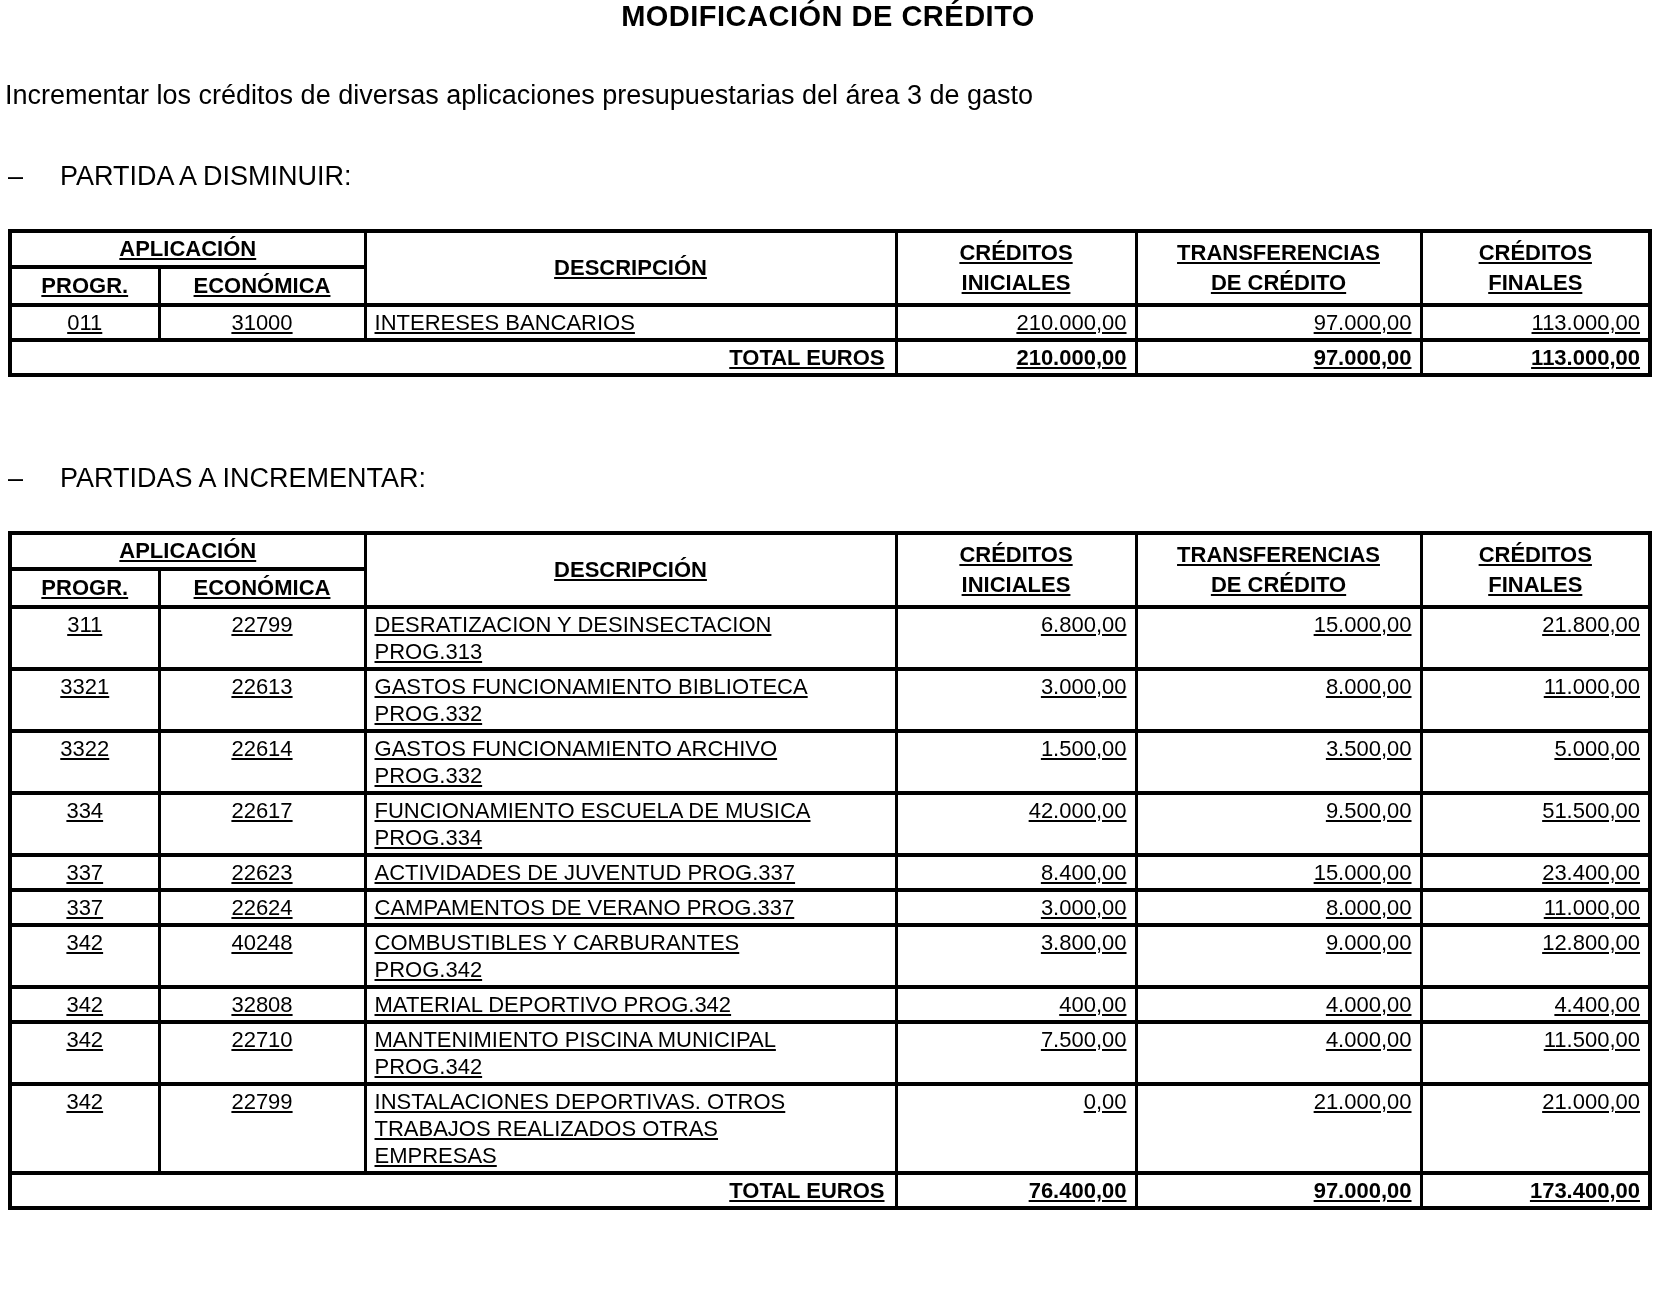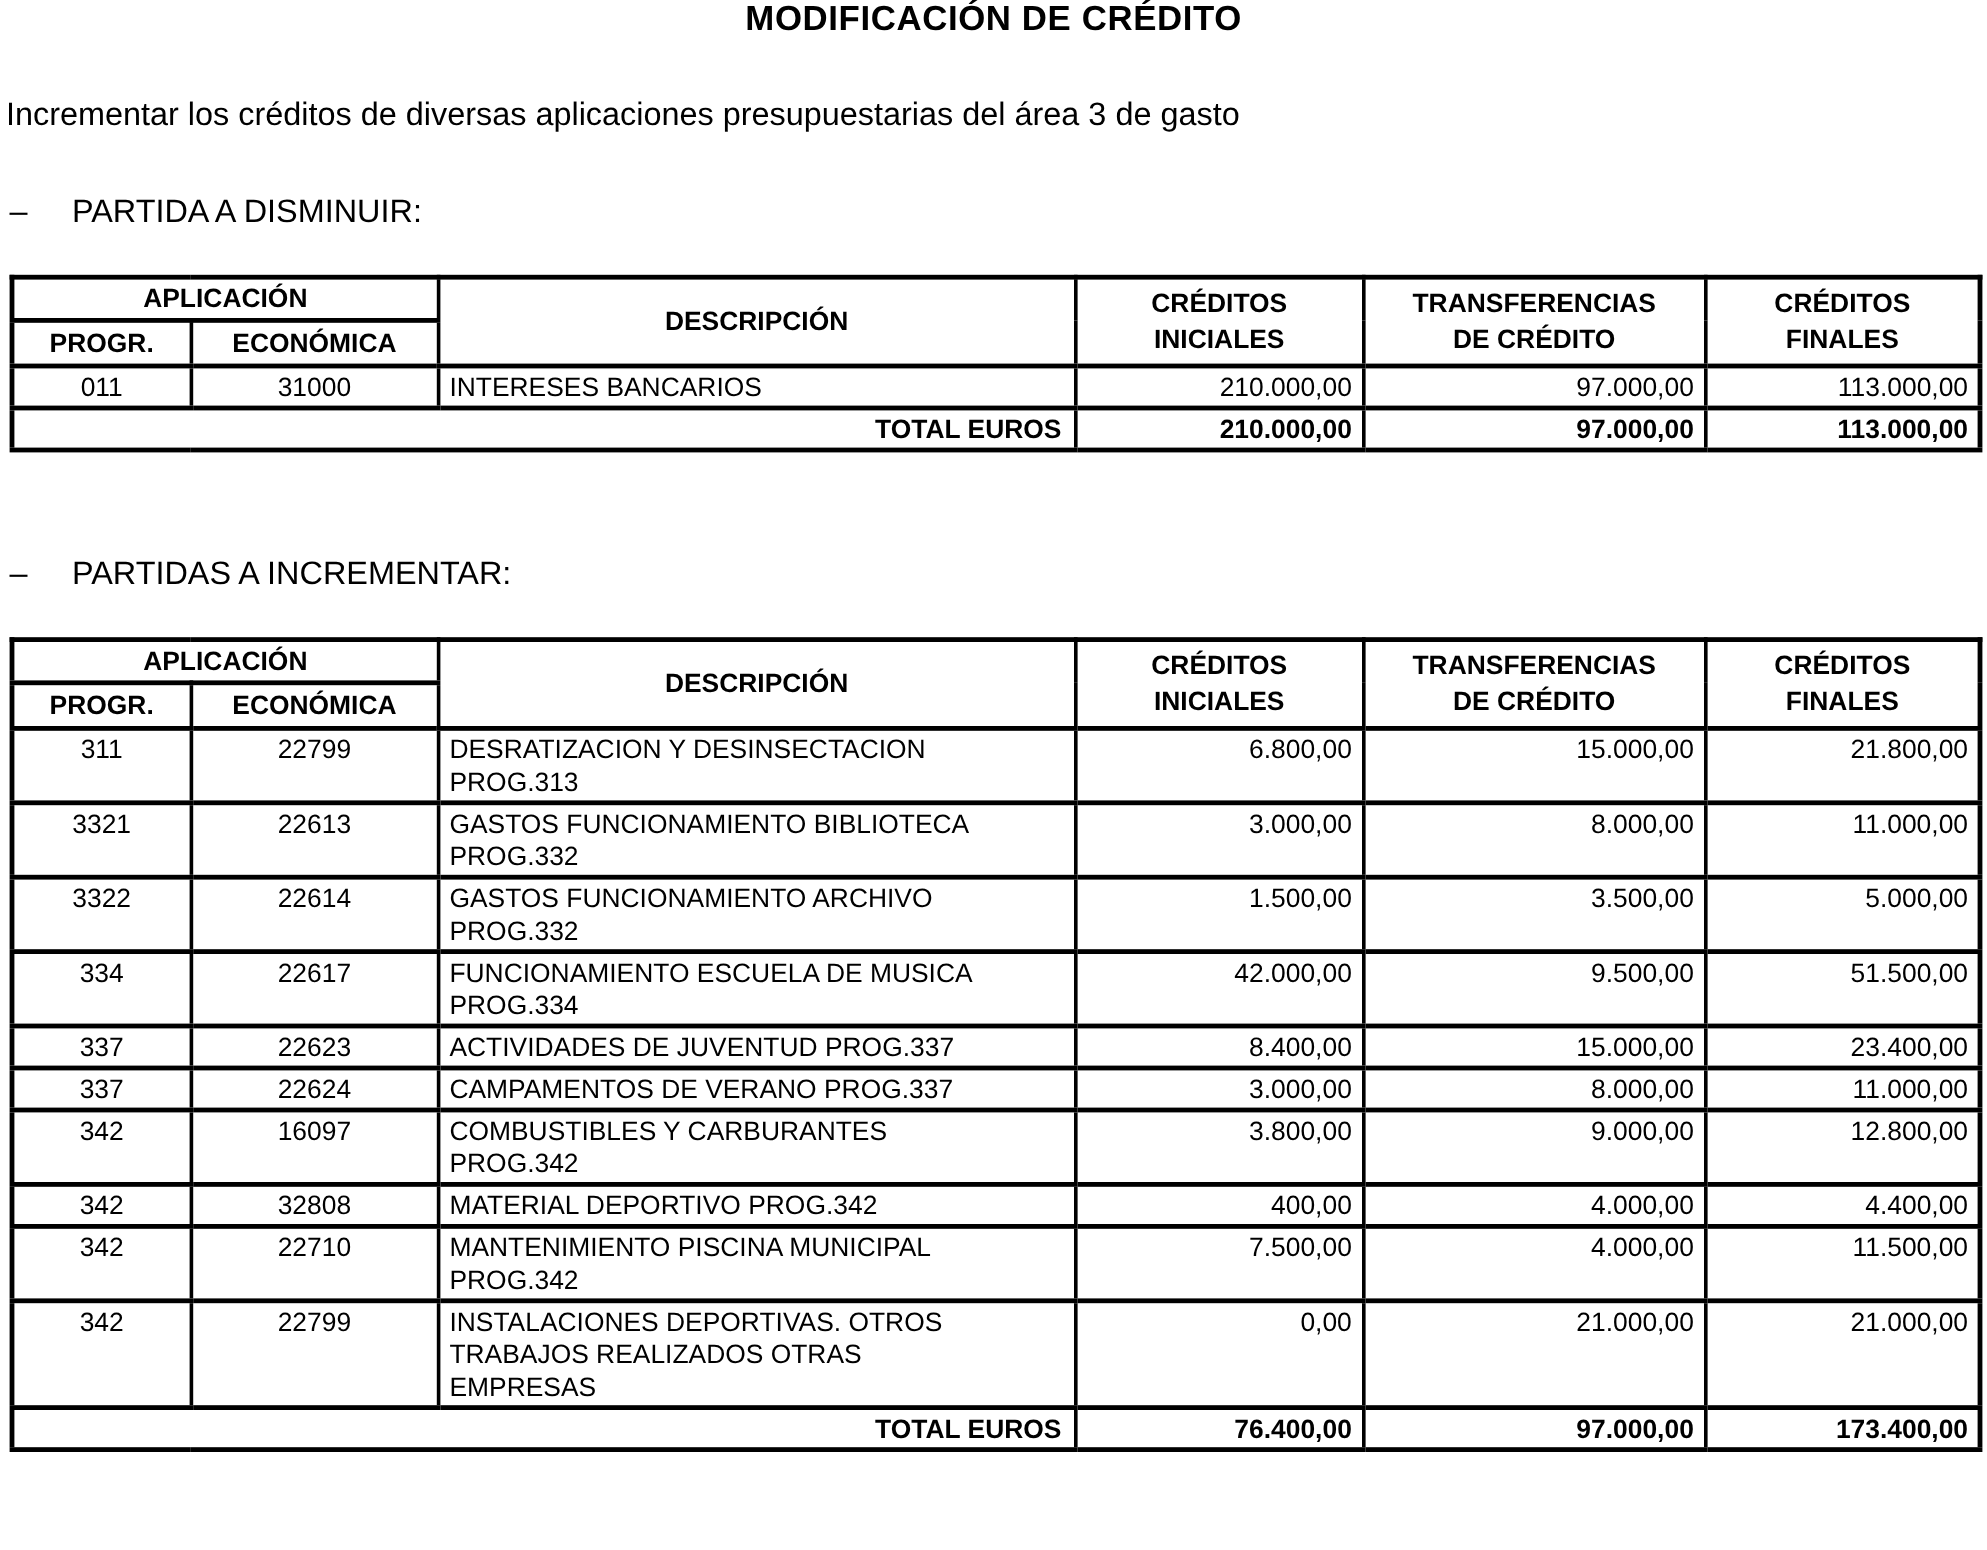--- a/index.html
+++ b/index.html
@@ -37,20 +37,21 @@
     width: 52px;
   }
   .section-heading.second { margin-top: 86px; }
   table.credit-table {
     border-collapse: collapse;
     table-layout: fixed;
     width: 1640px;
     margin-left: 8px;
     margin-top: 37px;
     font-size: 22px;
+    text-decoration: underline;
   }
   .credit-table th, .credit-table td {
     border: 3px solid #000;
     padding: 2px 8px;
     overflow: hidden;
   }
   table.credit-table { border: 4px solid #000; }
   .credit-table thead th {
     font-weight: bold;
     text-align: center;
@@ -215,21 +216,21 @@
       <tr>
         <td class="c-progr">337</td>
         <td class="c-econ">22624</td>
         <td class="c-desc">CAMPAMENTOS DE VERANO PROG.337</td>
         <td class="c-n1">3.000,00</td>
         <td class="c-n2">8.000,00</td>
         <td class="c-n3">11.000,00</td>
       </tr>
       <tr>
         <td class="c-progr">342</td>
-        <td class="c-econ">16097</td>
+        <td class="c-econ">40248</td>
         <td class="c-desc">COMBUSTIBLES Y CARBURANTES
 PROG.342</td>
         <td class="c-n1">3.800,00</td>
         <td class="c-n2">9.000,00</td>
         <td class="c-n3">12.800,00</td>
       </tr>
       <tr>
         <td class="c-progr">342</td>
         <td class="c-econ">32808</td>
         <td class="c-desc">MATERIAL DEPORTIVO PROG.342</td>

